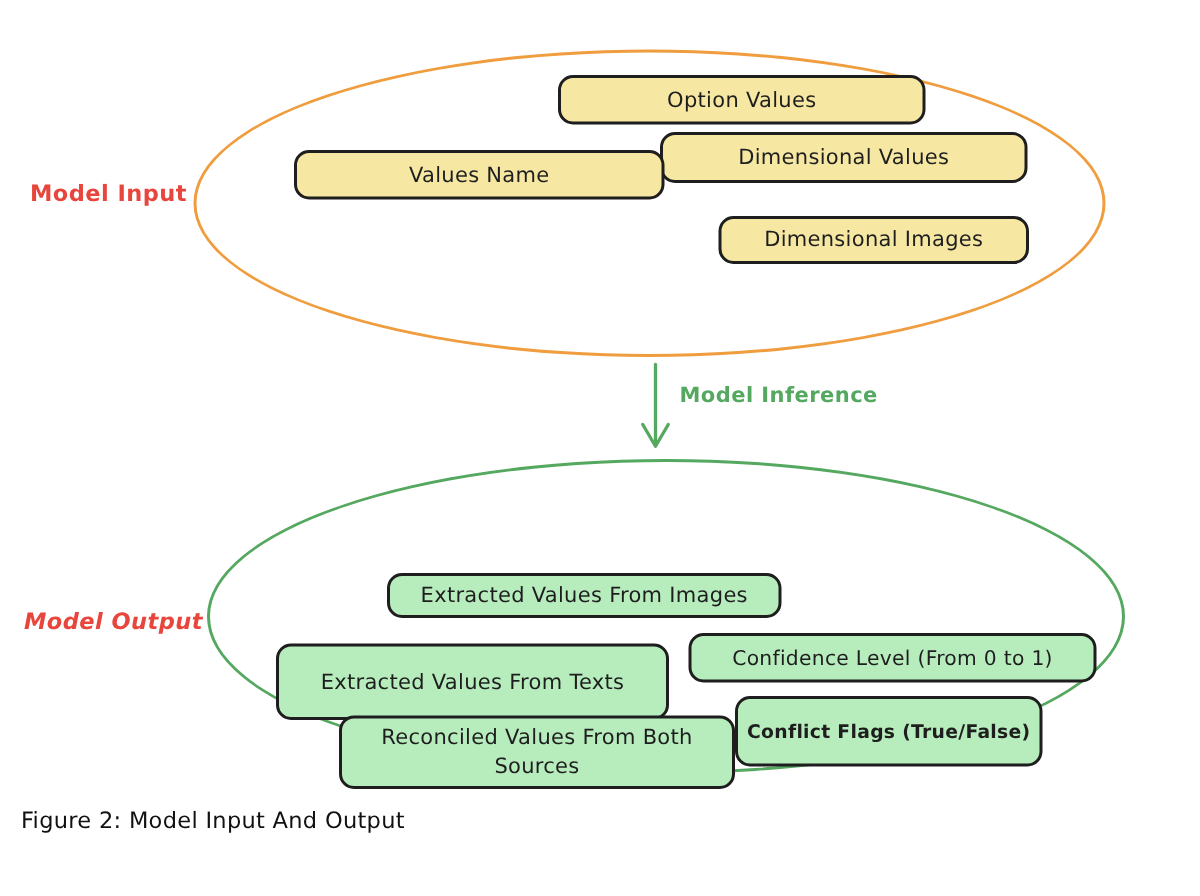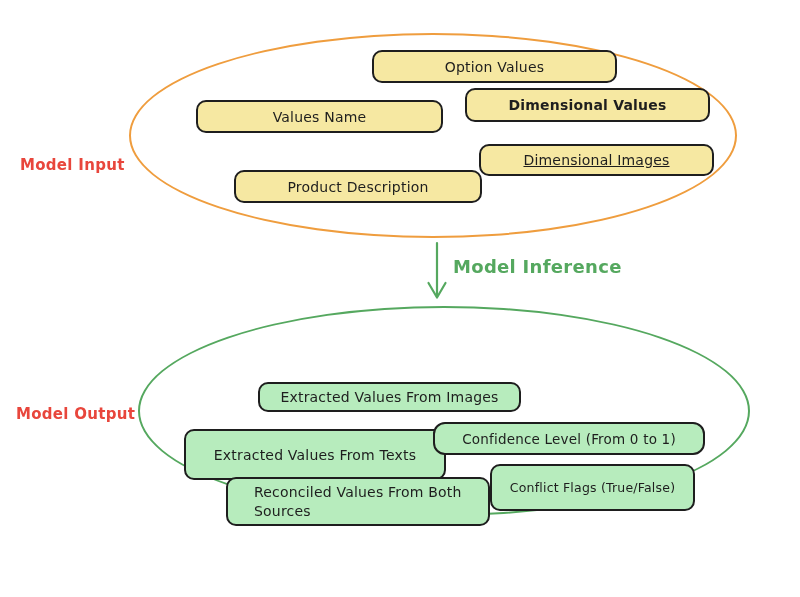--- a/index.html
+++ b/index.html
@@ -13,47 +13,47 @@
     color:var(--ink);
   }
   .ellipse{
     position:absolute;border-radius:50%;box-sizing:border-box;background:transparent;
   }
   .input-ellipse{left:129px;top:33px;width:608px;height:205px;border:2px solid var(--orange);}
   .output-ellipse{left:138px;top:306px;width:612px;height:210px;border:2px solid var(--green);}
   .box{
     position:absolute;display:flex;align-items:center;justify-content:center;
     border:2.5px solid var(--ink);border-radius:10px;box-sizing:border-box;
-    font-size:14px;color:var(--ink);white-space:nowrap;
+    font-size:14px;color:var(--ink);text-align:center;white-space:nowrap;
     letter-spacing:0.2px;
   }
   .box.yellow{background:var(--yellow-fill);}
   .box.green{background:var(--green-fill);margin-top:44px;}
   .box.wrap{white-space:normal;line-height:1.35;padding:0 26px;}
   .box.small{font-size:12.5px;}
   
   .b-option      {left:372px;top:50px; width:245px;height:33px;}
-  .b-dimvalues   {left:465px;top:88px; width:245px;height:34px;font-weight:bold;}
+  .b-dimvalues   {left:440px;top:88px; width:245px;height:34px;}
   .b-prodname    {left:196px;top:100px;width:247px;height:33px;}
-  .b-dimimages   {left:479px;top:144px;width:235px;height:32px;text-decoration:underline;}
+  .b-dimimages   {left:479px;top:144px;width:207px;height:32px;}
   .b-proddesc    {left:234px;top:170px;width:248px;height:33px;}
   
   .b-extimages   {left:258px;top:338px;width:263px;height:30px;}
   .b-exttexts    {left:184px;top:385px;width:262px;height:51px;}
-  .b-confidence  {left:433px;top:378px;width:272px;height:33px;font-size:13.5px;border-radius:12px;}
+  .b-confidence  {left:459px;top:378px;width:272px;height:33px;font-size:13.5px;}
   .b-reconciled  {left:226px;top:433px;width:264px;height:49px;}
-  .b-conflict    {left:490px;top:420px;width:205px;height:47px;}
+  .b-conflict    {left:490px;top:420px;width:205px;height:47px;font-weight:bold;}
   .side-label{
     position:absolute;font-size:15px;font-weight:bold;color:var(--red);
     letter-spacing:0.3px;
   }
-  .input-label{left:20px;top:120px;margin-top:36px;}
-  .output-label{left:16px;top:405px;}
+  .input-label{left:20px;top:120px;}
+  .output-label{left:16px;top:405px;font-style:italic;}
   .inference-label{
-    position:absolute;left:453px;top:256px;font-size:18px;font-weight:bold;
+    position:absolute;left:453px;top:256px;font-size:14px;font-weight:bold;
     color:var(--green);letter-spacing:0.3px;
   }
   .arrow{position:absolute;left:0;top:0;width:800px;height:597px;pointer-events:none;}
   .arrow line,.arrow path{stroke:var(--green);stroke-width:2.2;fill:none;
     stroke-linecap:round;stroke-linejoin:round;}
   .caption{
     position:absolute;left:14px;top:538px;font-size:15px;color:#111111;
     letter-spacing:0.2px;
   }
 </style>
@@ -62,30 +62,30 @@
 
 <div class="stage">
 
   <div class="ellipse input-ellipse"></div>
   <div class="side-label input-label">Model Input</div>
 
   <div class="box yellow b-option">Option Values</div>
   <div class="box yellow b-dimvalues">Dimensional Values</div>
   <div class="box yellow b-prodname">Values Name</div>
   <div class="box yellow b-dimimages">Dimensional Images</div>
-  <div class="box yellow b-proddesc">Product Description</div>
 
   <svg class="arrow" viewBox="0 0 800 597" xmlns="http://www.w3.org/2000/svg">
     <line x1="437" y1="243" x2="437" y2="296"></line>
     <path d="M428.5,283 L437,297.5 L445.5,283"></path>
   </svg>
   <div class="inference-label">Model Inference</div>
 
   <div class="ellipse output-ellipse"></div>
   <div class="side-label output-label">Model Output</div>
 
   <div class="box green b-extimages">Extracted Values From Images</div>
   <div class="box green b-exttexts">Extracted Values From Texts</div>
   <div class="box green b-confidence">Confidence Level (From 0 to 1)</div>
   <div class="box green wrap b-reconciled">Reconciled Values From Both Sources</div>
   <div class="box green small b-conflict">Conflict Flags (True/False)</div>
 
+  <div class="caption">Figure 2: Model Input And Output</div>
 </div>
 
 </body></html>

